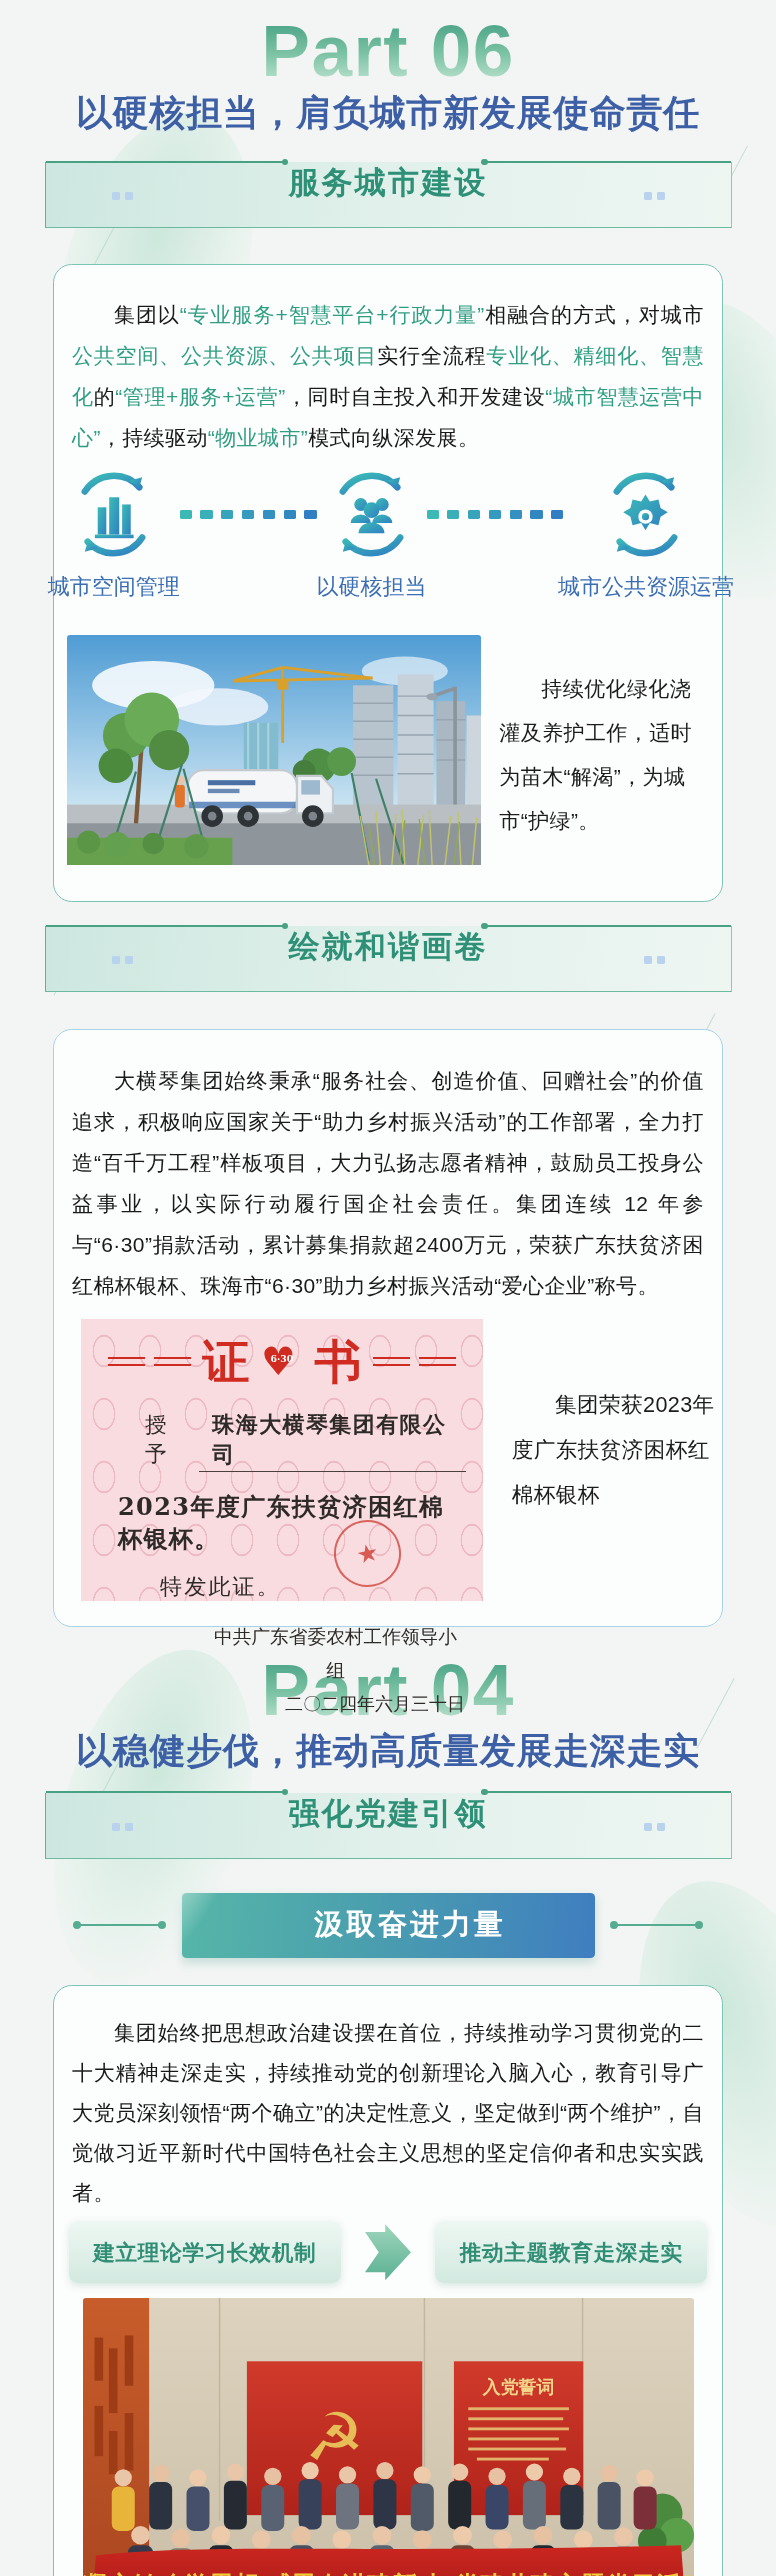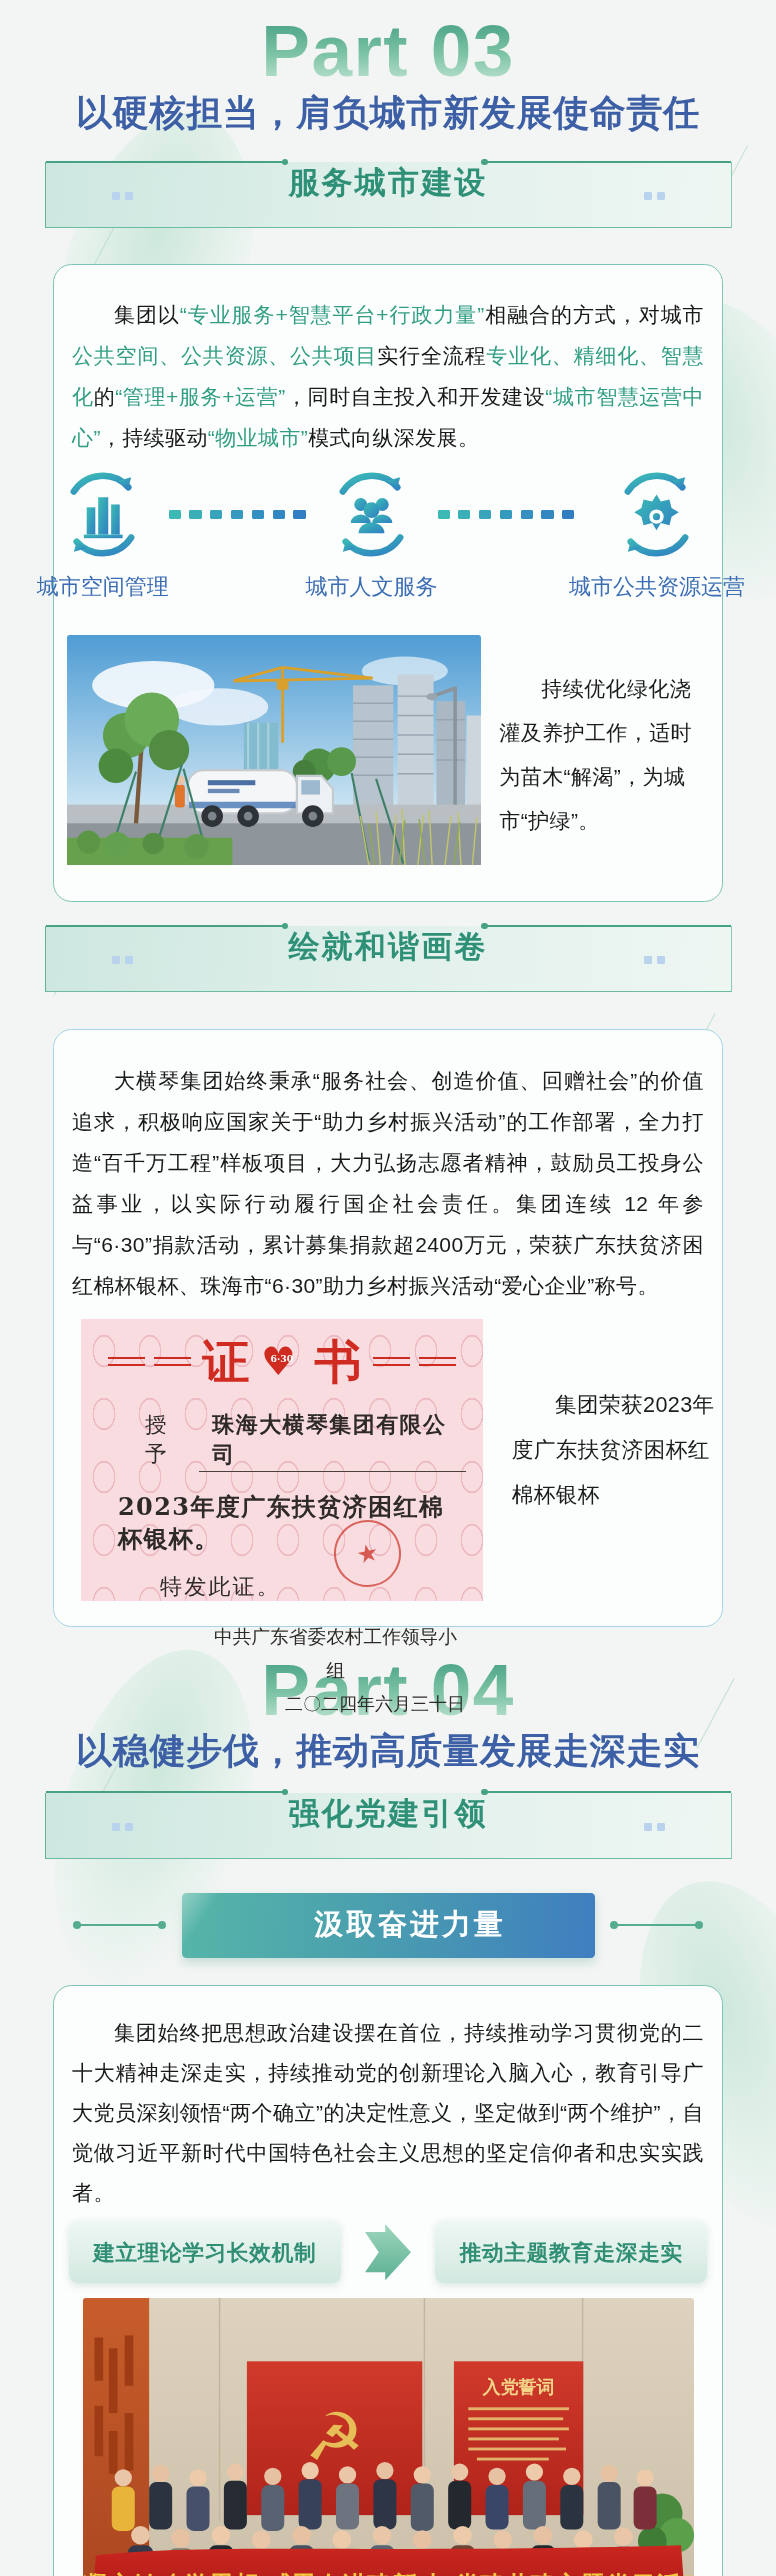--- a/index.html
+++ b/index.html
@@ -147,21 +147,21 @@
   <div class="deco ell" style="left:632px;top:295px;width:194px;height:309px;transform:rotate(-18deg);"></div>
   <div class="deco ell" style="left:63px;top:1645px;width:181px;height:345px;transform:rotate(16deg);"></div>
   <div class="deco ell" style="left:650px;top:1875px;width:194px;height:359px;transform:rotate(-18deg);"></div>
   <div class="deco slash" style="left:101px;top:208px;height:86px;"></div>
   <div class="deco slash" style="left:727px;top:141px;height:85px;"></div>
   <div class="deco slash" style="left:72px;top:921px;height:79px;"></div>
   <div class="deco slash" style="left:696px;top:1009px;height:79px;"></div>
   <div class="deco slash" style="left:108px;top:1739px;height:85px;"></div>
   <div class="deco slash" style="left:715px;top:1674px;height:79px;"></div>
 
-  <div class="part-label">Part 03</div>
+  <div class="part-label">Part 06</div>
   <h1 class="part-title">以硬核担当，肩负城市新发展使命责任</h1>
 
   <div class="banner" style="margin-top:29px;">
     <span class="tl left">
         <i></i>
       </span>
     <span class="tl right">
         <i></i>
       </span>
     <span class="qmarks l">
@@ -229,21 +229,21 @@
             <g fill="url(#ig2)">
               <circle cx="47" cy="48" r="9"></circle>
                 <circle cx="77" cy="48" r="9"></circle>
               <path d="M33,74 a14,12 0 0 1 28,0 z"></path>
                 <path d="M63,74 a14,12 0 0 1 28,0 z"></path>
               <circle cx="62" cy="56" r="11"></circle>
                 <path d="M44,88 a18,15 0 0 1 36,0 z"></path>
             </g>
           </svg>
         </span>
-        <span class="icon-label">城市人文服务</span>
+        <span class="icon-label">以硬核担当</span>
       </div>
 
       <span class="dots">
         <b style="background:#3cb9b4"></b>
           <b style="background:#3aafb8"></b>
           <b style="background:#38a4bb"></b>
           <b style="background:#369abe"></b>
           <b style="background:#3490c0"></b>
           <b style="background:#3287c1"></b>
           <b style="background:#317fc2"></b>

